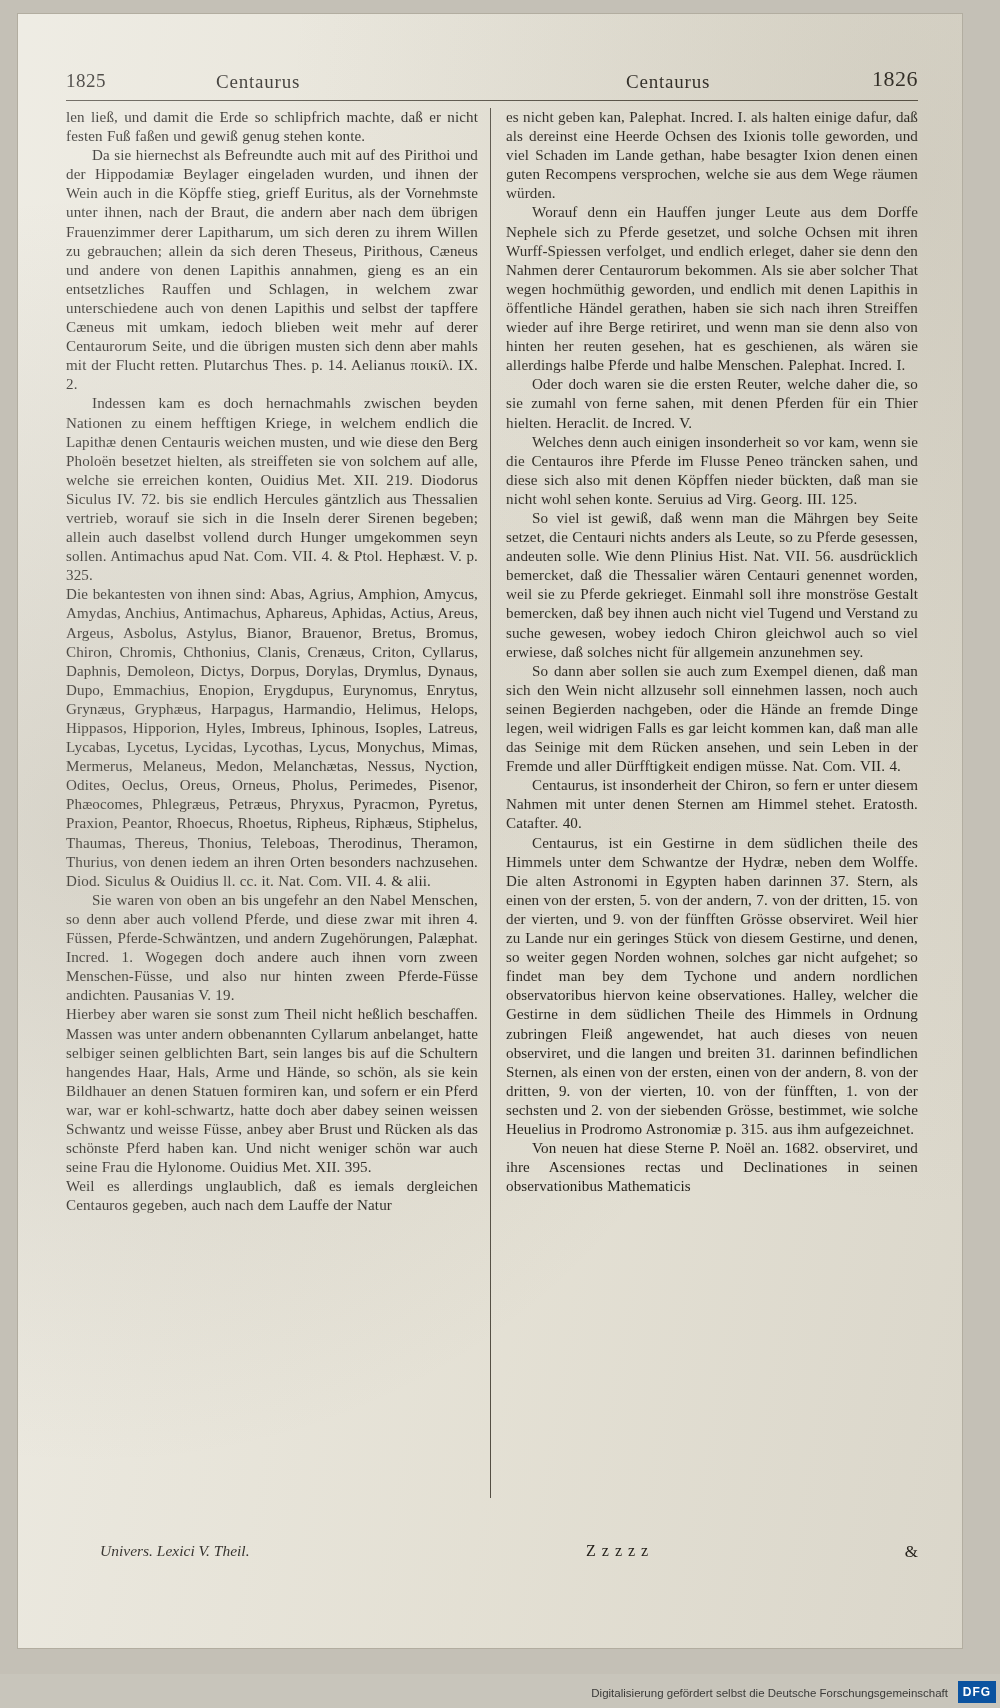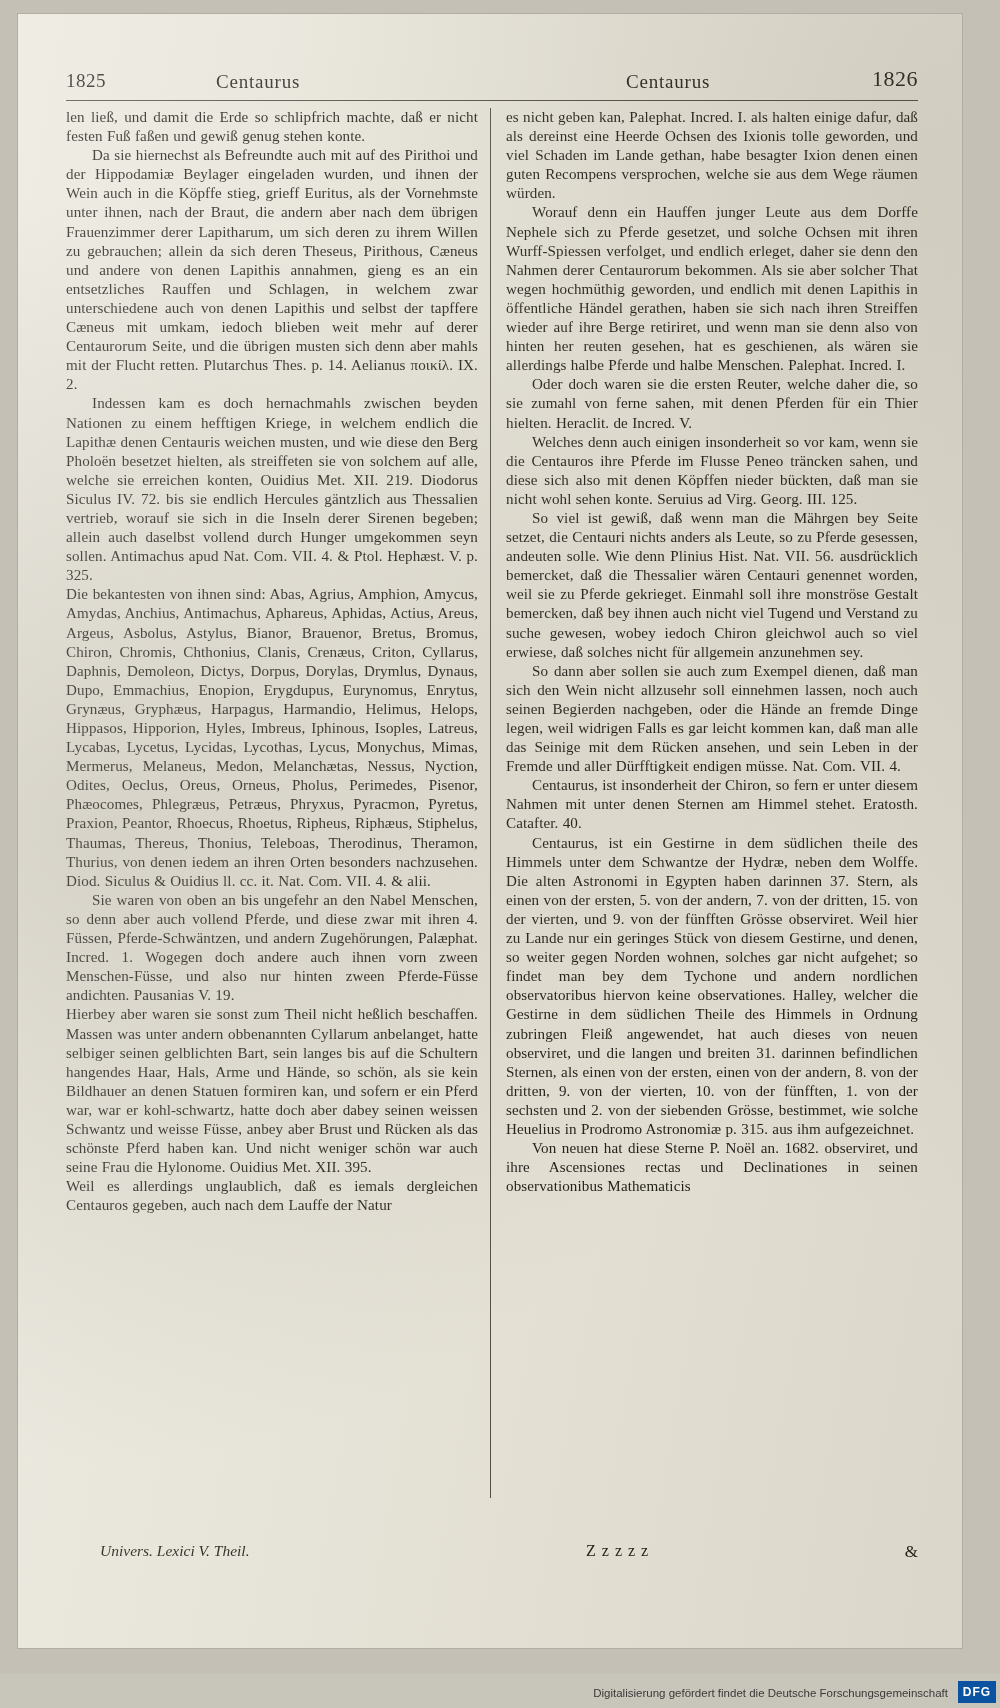--- a/index.html
+++ b/index.html
@@ -222,16 +222,16 @@
       <div class="footline">
         <div class="sig-left">Univers. Lexici V. Theil.</div>
         <div class="sig-center">Z z z z z</div>
         <div class="sig-right">&amp;</div>
       </div>
 
     </div>
   </div>
 
   <div class="footer-bar">
-    <div class="footer-text">Digitalisierung gefördert findet die Deutsche Forschungsgemeinschaft</div>
+    <div class="footer-text">Digitalisierung gefördert selbst die Deutsche Forschungsgemeinschaft</div>
     <div class="dfg-logo">DFG</div>
   </div>
 </div>
 
 </body></html>

